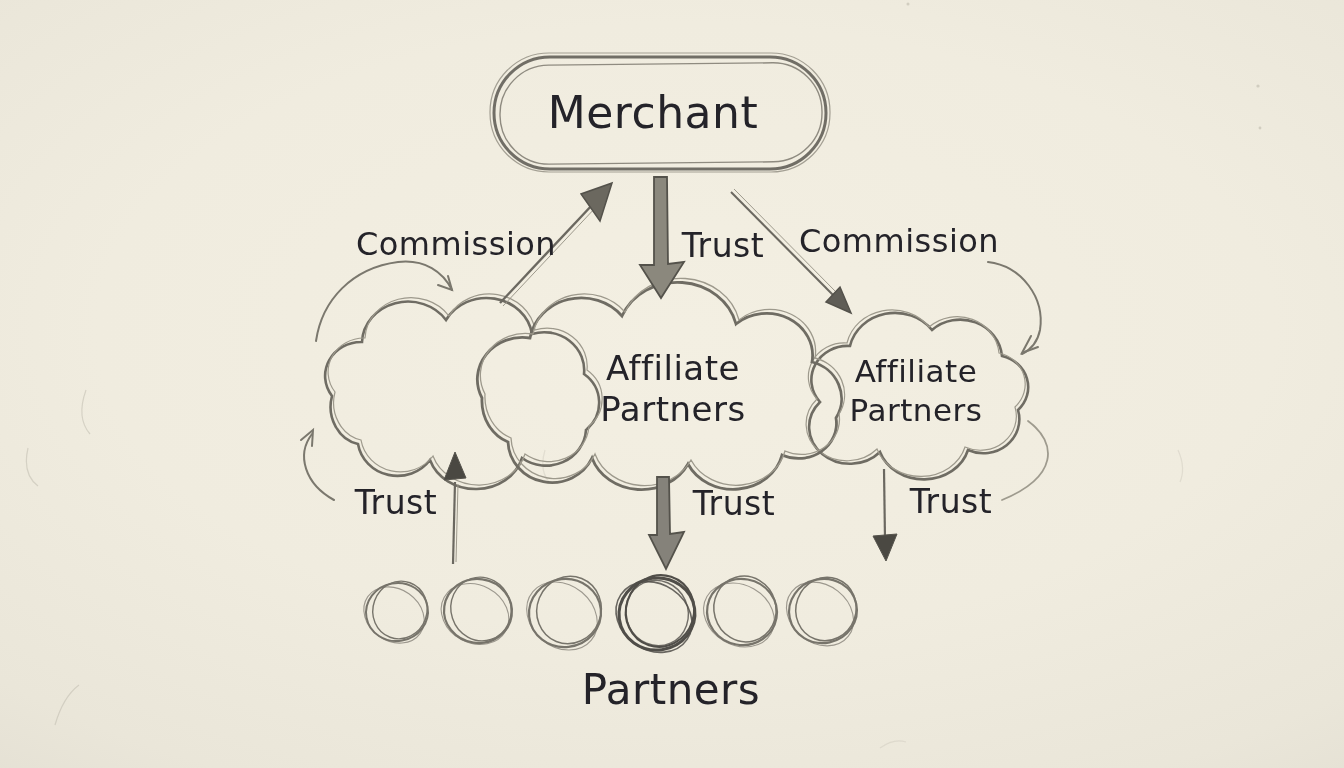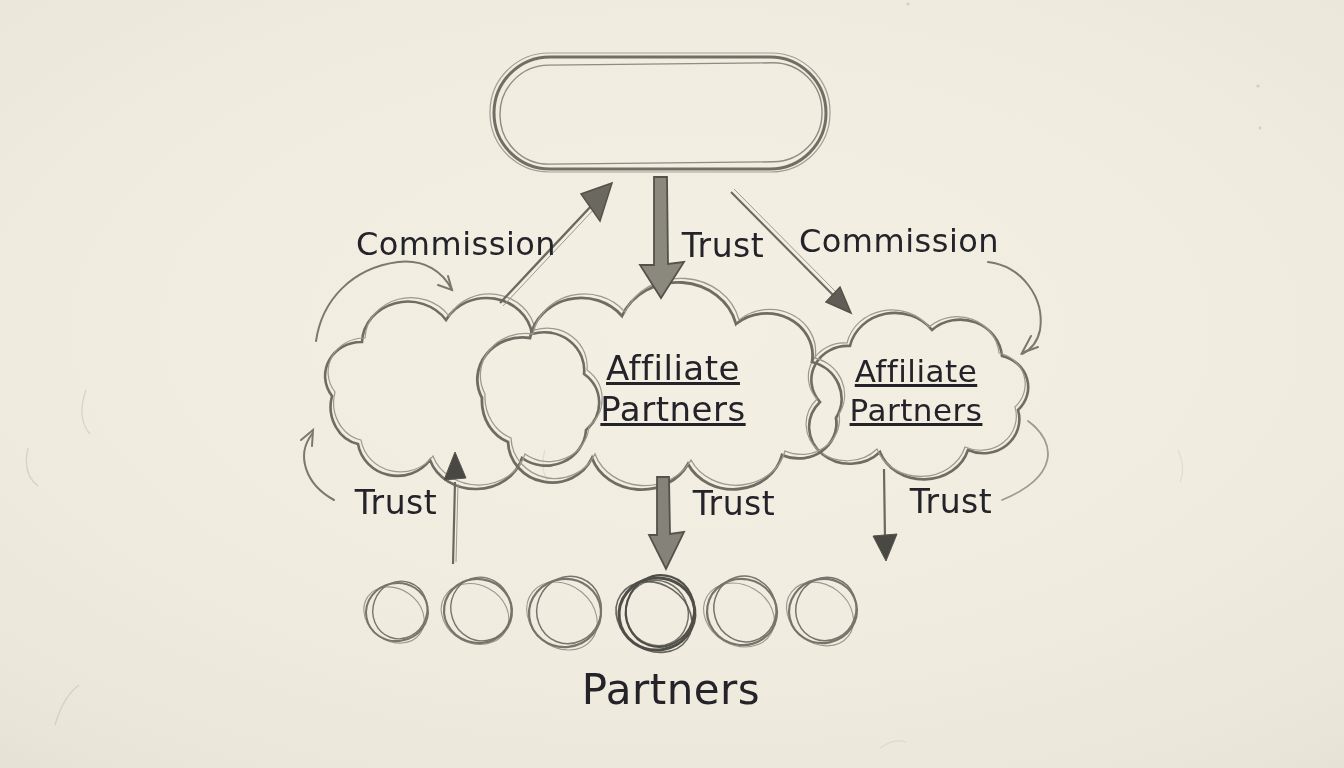--- a/index.html
+++ b/index.html
@@ -14,21 +14,21 @@
         #f3efe2 0%, #f0ecdf 38%, #eae6d9 62%,
         #ddd9cd 85%, #d0cdc2 100%);
   }
   .sketch-svg{position:absolute;left:0;top:0;}
   .lbl{
     position:absolute;transform:translate(-50%,-50%);
     color:#242329;white-space:nowrap;letter-spacing:.5px;
     font-family:"DejaVu Sans",sans-serif;
   }
   .lbl-2line{text-align:center;}
-  .lbl-2line div{white-space:nowrap;text-decoration:underline;}
+  .lbl-2line div{white-space:nowrap;}
 </style>
 </head>
 <body>
 
 <div class="stage">
 
   <svg class="sketch-svg" width="1344" height="768" viewBox="0 0 1344 768">
 
     <g stroke="#bcb8ab" stroke-width="1.2" fill="none" opacity="0.5">
       <path d="M55,725 q8,-28 24,-40"></path>
@@ -153,20 +153,21 @@
         <ellipse cx="739" cy="615" rx="37" ry="30" stroke-width="1.1" transform="rotate(30 739 615)" opacity="0.7"></ellipse>
       </g>
       <g stroke="#77746b">
         <ellipse cx="823" cy="611" rx="34" ry="32" stroke-width="2.2" transform="rotate(-12 823 611)"></ellipse>
         <ellipse cx="826" cy="609" rx="30" ry="32" stroke-width="1.5" transform="rotate(20 826 609)"></ellipse>
         <ellipse cx="820" cy="614" rx="36" ry="29" stroke-width="1.1" transform="rotate(38 820 614)" opacity="0.7"></ellipse>
       </g>
     </g>
   </svg>
 
+  <div class="lbl" style="left:653px;top:112px;font-size:44px;">Merchant</div>
 
   <div class="lbl" style="left:456px;top:244px;font-size:32px;">Commission</div>
 
   <div class="lbl" style="left:723px;top:245px;font-size:33px;">Trust</div>
 
   <div class="lbl" style="left:899px;top:241px;font-size:32px;">Commission</div>
 
   <div class="lbl lbl-2line" style="left:673px;top:389px;font-size:34px;line-height:41px;">
     <div>Affiliate</div>
     <div>Partners</div>

